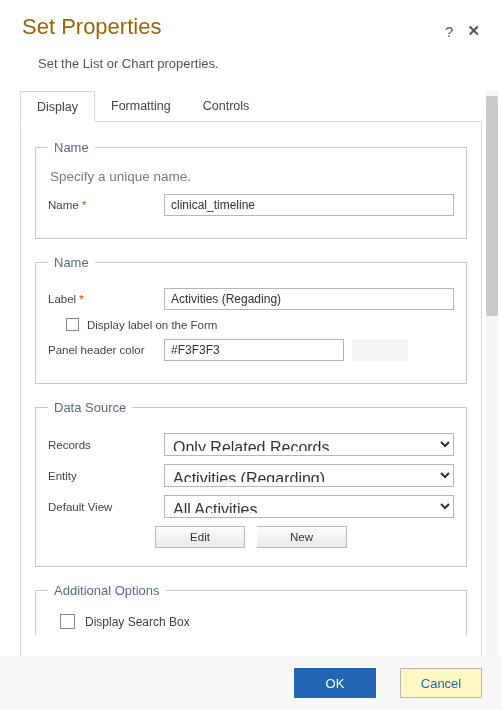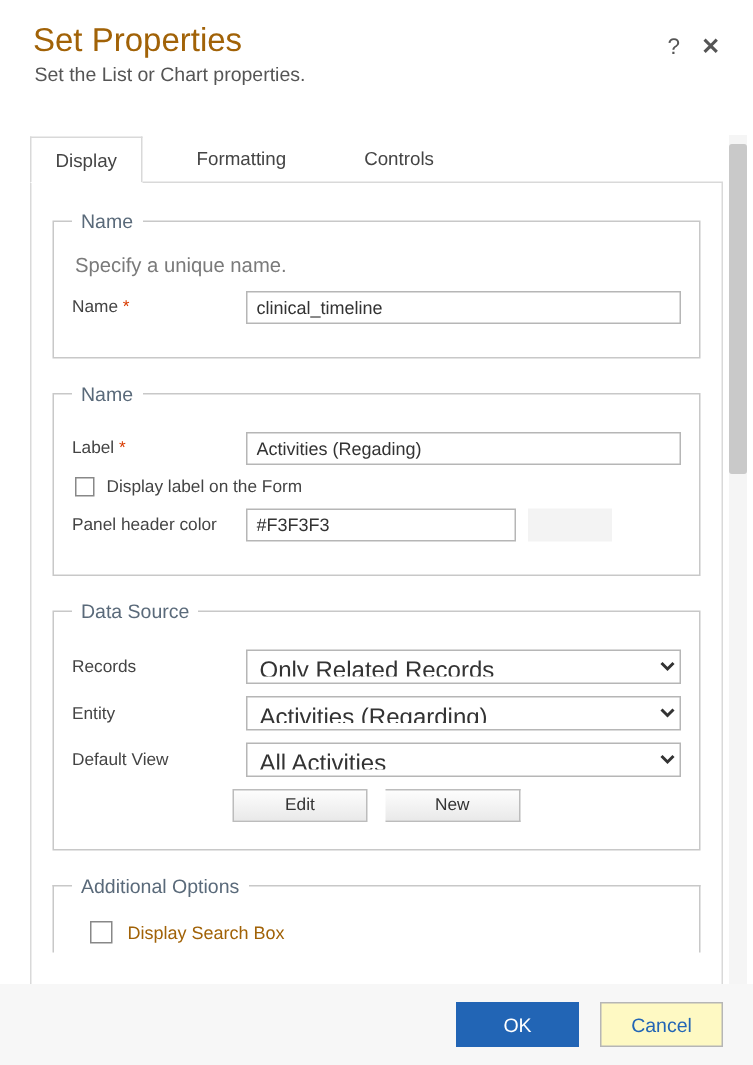--- a/index.html
+++ b/index.html
@@ -2,40 +2,40 @@
 <html><head>
 <meta charset="utf-8">
 <style>
   * { box-sizing: border-box; font-family: "Segoe UI", Arial, sans-serif; }
   html, body { margin:0; padding:0; width:502px; height:710px; background:#fff; overflow:hidden; }
   .window { position:relative; width:502px; height:710px; }
   .header {
     padding:14px 22px 8px 22px;
   }
   .title { color:#a16207; font-size:22px; font-weight:400; margin:0 0 2px 0; }
-  .subtitle { color:#555; font-size:13px; margin:1px; }
+  .subtitle { color:#555; font-size:13px; margin:16px; }
   .header-icons { position:absolute; top:22px; right:22px; display:flex; gap:14px; align-items:center; }
   .header-icons span { color:#555; font-size:15px; cursor:pointer; }
   .close-x { font-weight:700; font-size:16px; }
 
   .content-wrap { position:absolute; top:90px; bottom:54px; left:0; right:0; }
   .scrollable {
     position:absolute; top:0; bottom:0; left:20px; right:20px;
     overflow-y:auto;
   }
   .fake-scrollbar {
     position:absolute; top:0; bottom:0; right:4px; width:12px;
     background:#f5f5f5;
   }
   .fake-scrollbar .thumb {
     position:absolute; left:0; right:0; top:6px; height:220px;
     background:#c9c9c9; border-radius:2px;
   }
 
-  .tabs { display:flex; border-bottom:1px solid #d9d9d9;gap:20px; }
+  .tabs { display:flex; border-bottom:1px solid #d9d9d9; }
   .tab {
     padding:8px 16px 7px 16px; font-size:12.5px; color:#444; cursor:pointer;
     position:relative; top:1px;
   }
   .tab.active {
     border:1px solid #d9d9d9; border-bottom:1px solid #fff; background:#fff;
   }
 
   .panel { border:1px solid #d9d9d9; border-top:none; padding:12px 14px 4px 14px; }
 
@@ -60,43 +60,43 @@
   }
   select {
     flex:1; height:23px; border:1px solid #b6b6b6; font-size:16px; padding:4px 4px;
     color:#333; background:#fff;
   }
   .color-row input[type=text] { flex:0 0 180px; }
   .swatch {
     width:56px; height:22px; background:#f3f3f3; margin-left:8px;
   }
 
-  .check-row { display:flex; align-items:center; gap:8px; margin:6px 0 2px 2px; font-size:11.5px; color:#444; }
+  .check-row { display:flex; align-items:center; gap:8px; margin:6px 0 2px 18px; font-size:11.5px; color:#444; }
   .check { width:13px; height:13px; border:1px solid #888; display:inline-block; background:#fff; }
   .check.big { width:15px; height:15px; }
 
   .btn-row { display:flex; justify-content:center; gap:12px; margin:8px 0 4px 0; }
   .mini-btn {
     width:90px; height:22px; font-size:11.5px; background:linear-gradient(#fdfdfd,#e9e9e9);
     border:1px solid #bcbcbc; color:#333; cursor:pointer;
   }
   .mini-btn + .mini-btn { border-left:none; }
 
   .footer {
     position:absolute; bottom:0; left:0; right:0; height:54px;
     background:#f7f7f7;
-    display:flex; justify-content:flex-end; align-items:center; gap:14px;
+    display:flex; justify-content:flex-end; align-items:center; gap:24px;
     padding-right:20px;
   }
   .btn {
     min-width:82px; height:30px; font-size:13px; cursor:pointer;
     border:1px solid #b6b6b6; background:#fef9c3; color:#2265b5;
   }
   .btn.primary { background:#2265b5; color:#fff; border-color:#2265b5; }
-  .opt-row { display:flex; align-items:center; gap:10px; margin:6px 0 6px 12px; font-size:12px; color:#a16207; }
+  .opt-row { display:flex; align-items:center; gap:10px; margin:6px 0 6px 12px; font-size:12px; color:#404040; }
 </style>
 </head>
 <body>
 
 <div class="window">
   <div class="header">
     <h1 class="title">Set Properties</h1>
     <p class="subtitle">Set the List or Chart properties.</p>
     <div class="header-icons">
       <span>?</span>

